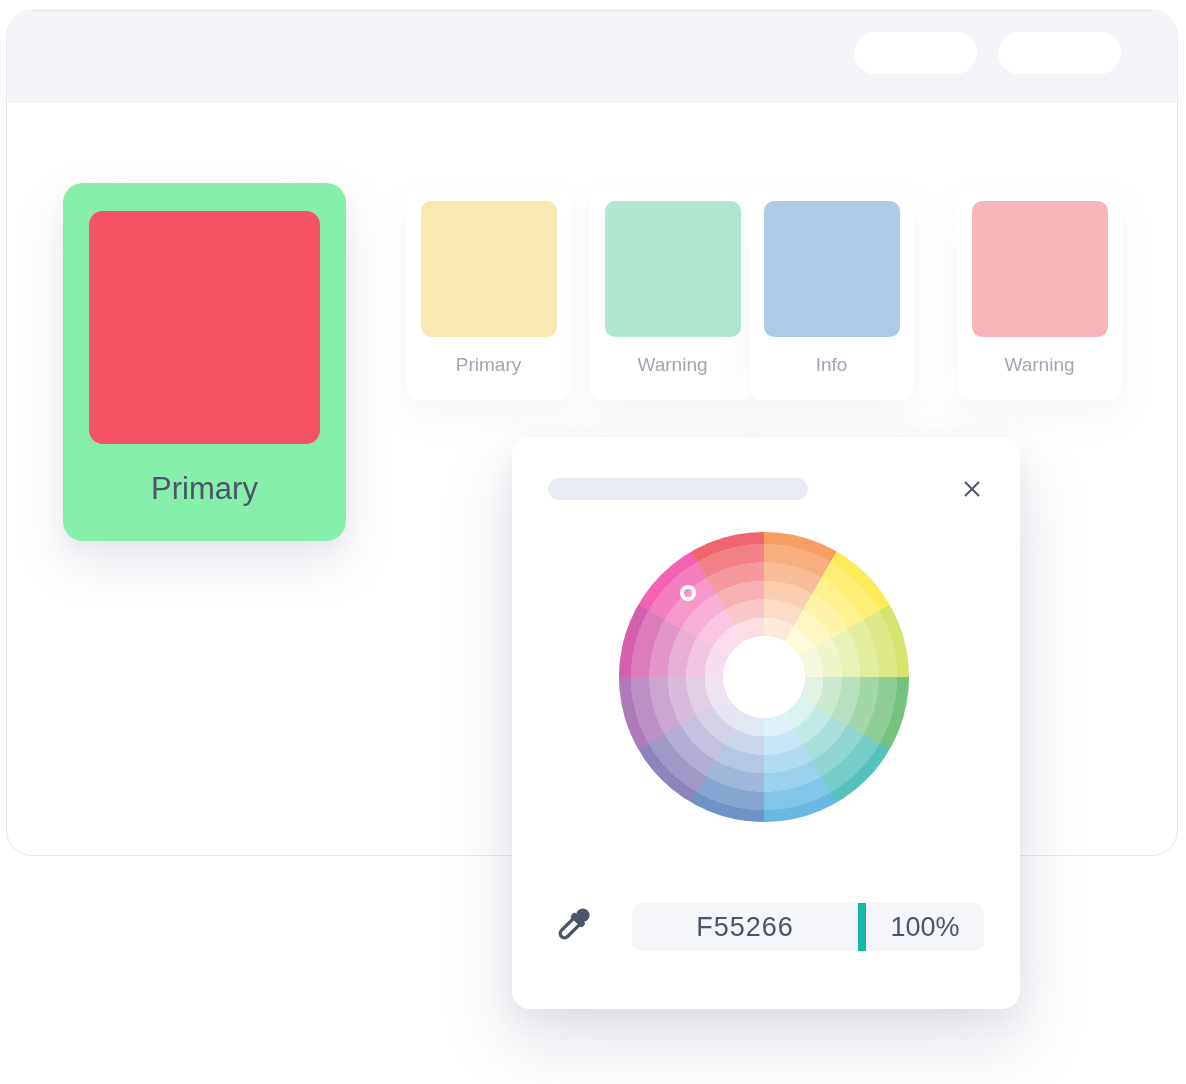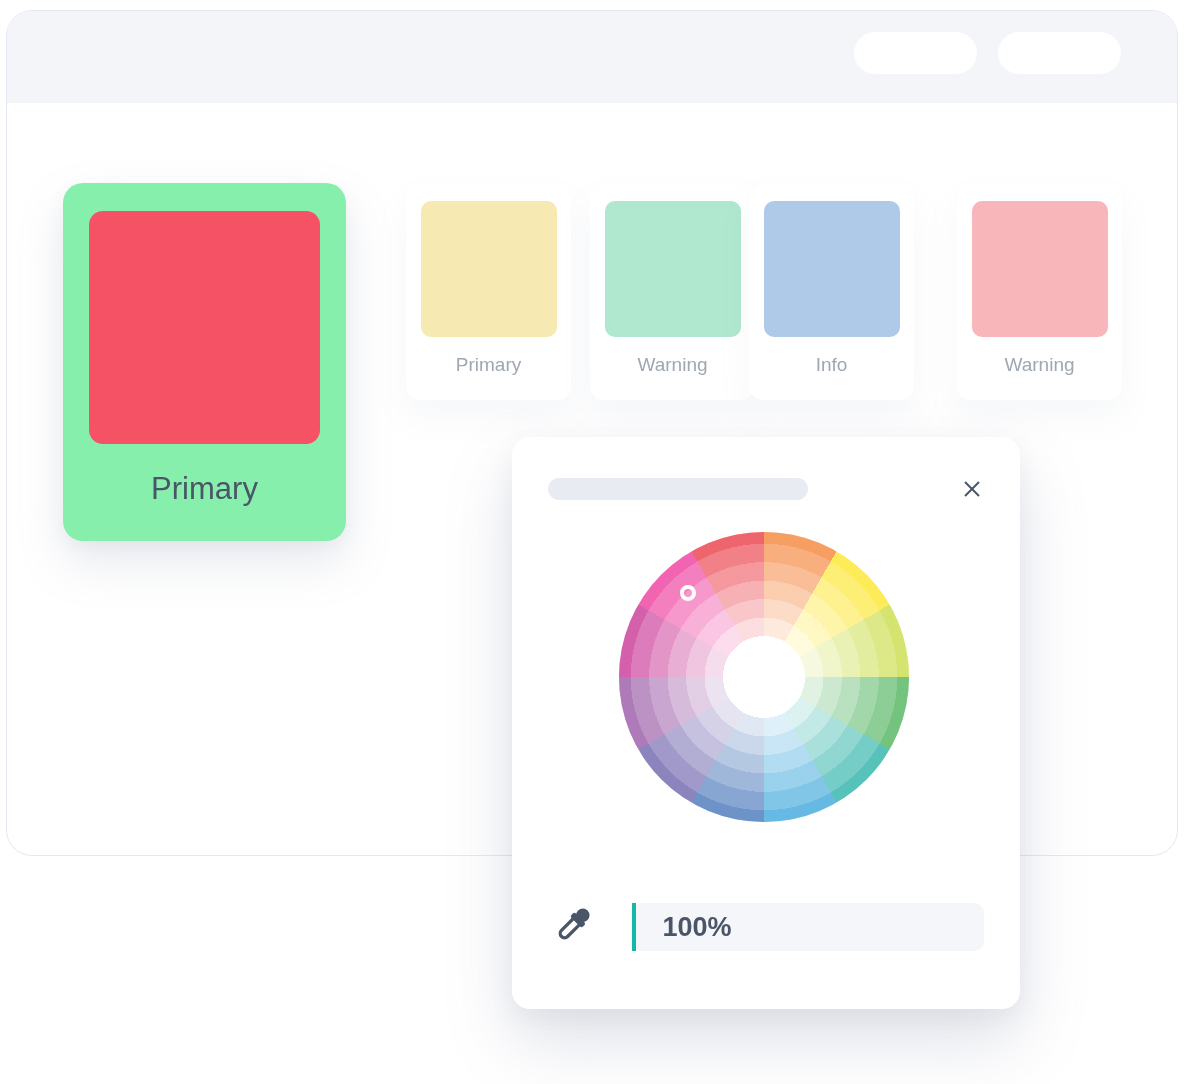--- a/index.html
+++ b/index.html
@@ -146,23 +146,23 @@
     border-radius:10px;
     display:flex;
   }
   .hex-field {
     width:226px; height:100%;
     display:flex; align-items:center; justify-content:center;
     font-size:27px; color:#4A5568; letter-spacing:1px;
   }
   .opacity-field {
     width:126px; height:100%;
-    border-left:4px solid #14b8a6;
-    display:flex; align-items:center; justify-content:center;
-    font-size:27px; color:#4A5568;font-weight:bold;
+    border-left:8px solid #14b8a6;
+    display:flex; align-items:center; justify-content:center;
+    font-size:27px; color:#4A5568;
   }
 </style>
 </head>
 <body>
 
 <div class="window">
   <div class="window-header">
     <div class="header-pill p1"></div>
     <div class="header-pill p2"></div>
   </div>
@@ -210,16 +210,17 @@
     <div class="eyedropper-btn">
       <svg width="46" height="46" viewBox="0 0 48 48">
         <g transform="rotate(45 24 24)">
           <circle cx="24" cy="9.5" r="7" fill="currentColor"></circle>
           <rect x="15.5" y="13.5" width="17" height="6.5" rx="2.2" fill="currentColor"></rect>
           <path d="M19.5 20 L19.5 36.5 A4.5 4.5 0 0 0 28.5 36.5 L28.5 20" fill="none" stroke="currentColor" stroke-width="3.4" stroke-linecap="round"></path>
         </g>
       </svg>
     </div>
     <div class="value-group">
+      <div class="hex-field">F55266</div>
       <div class="opacity-field">100%</div>
     </div>
   </div>
 </div>
 
 </body></html>

